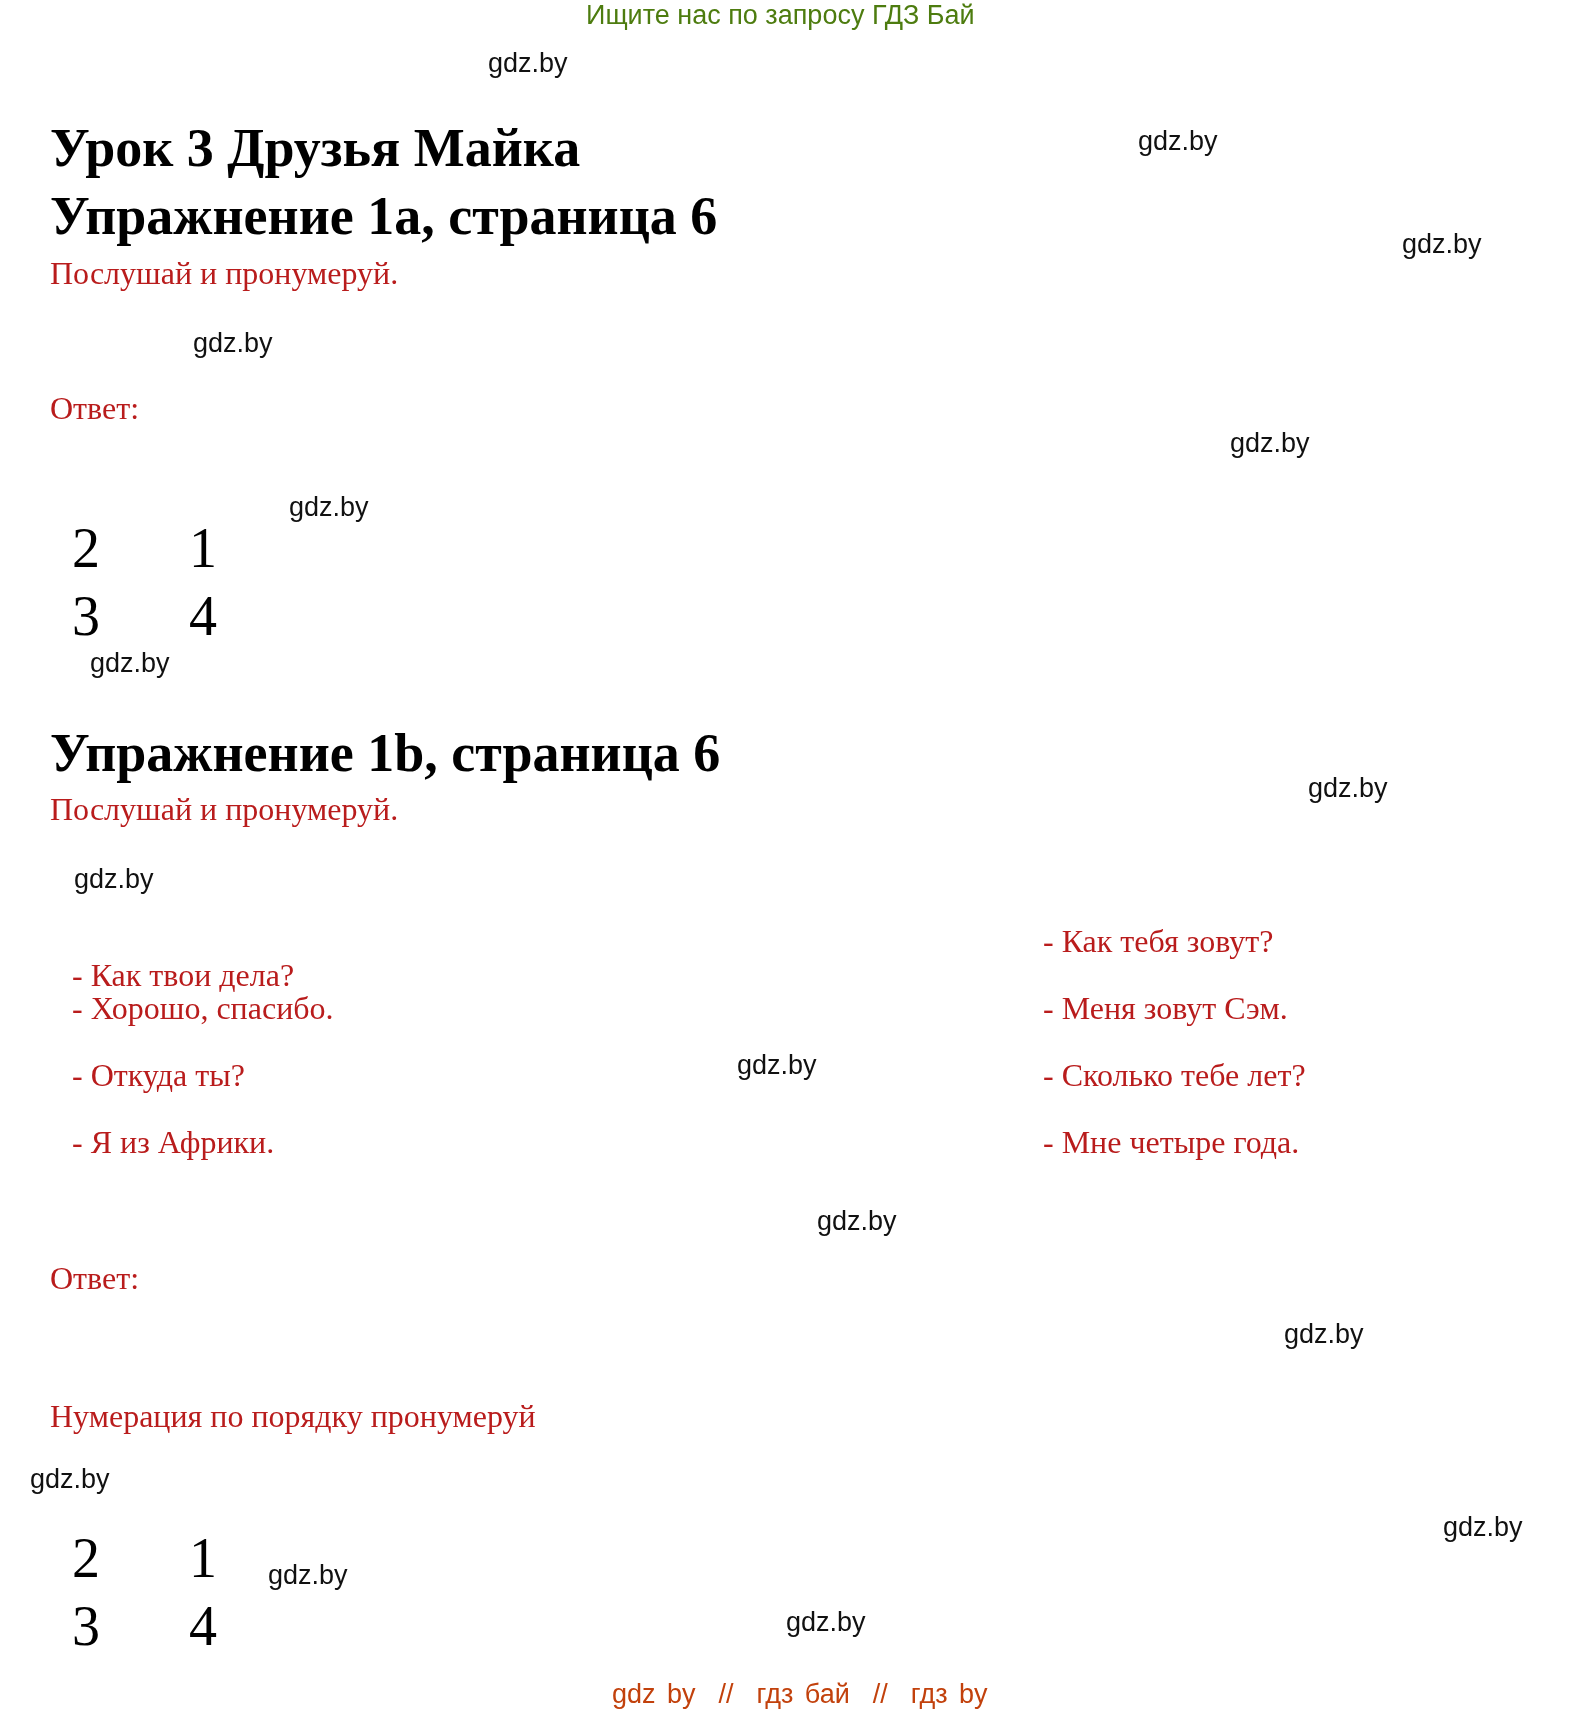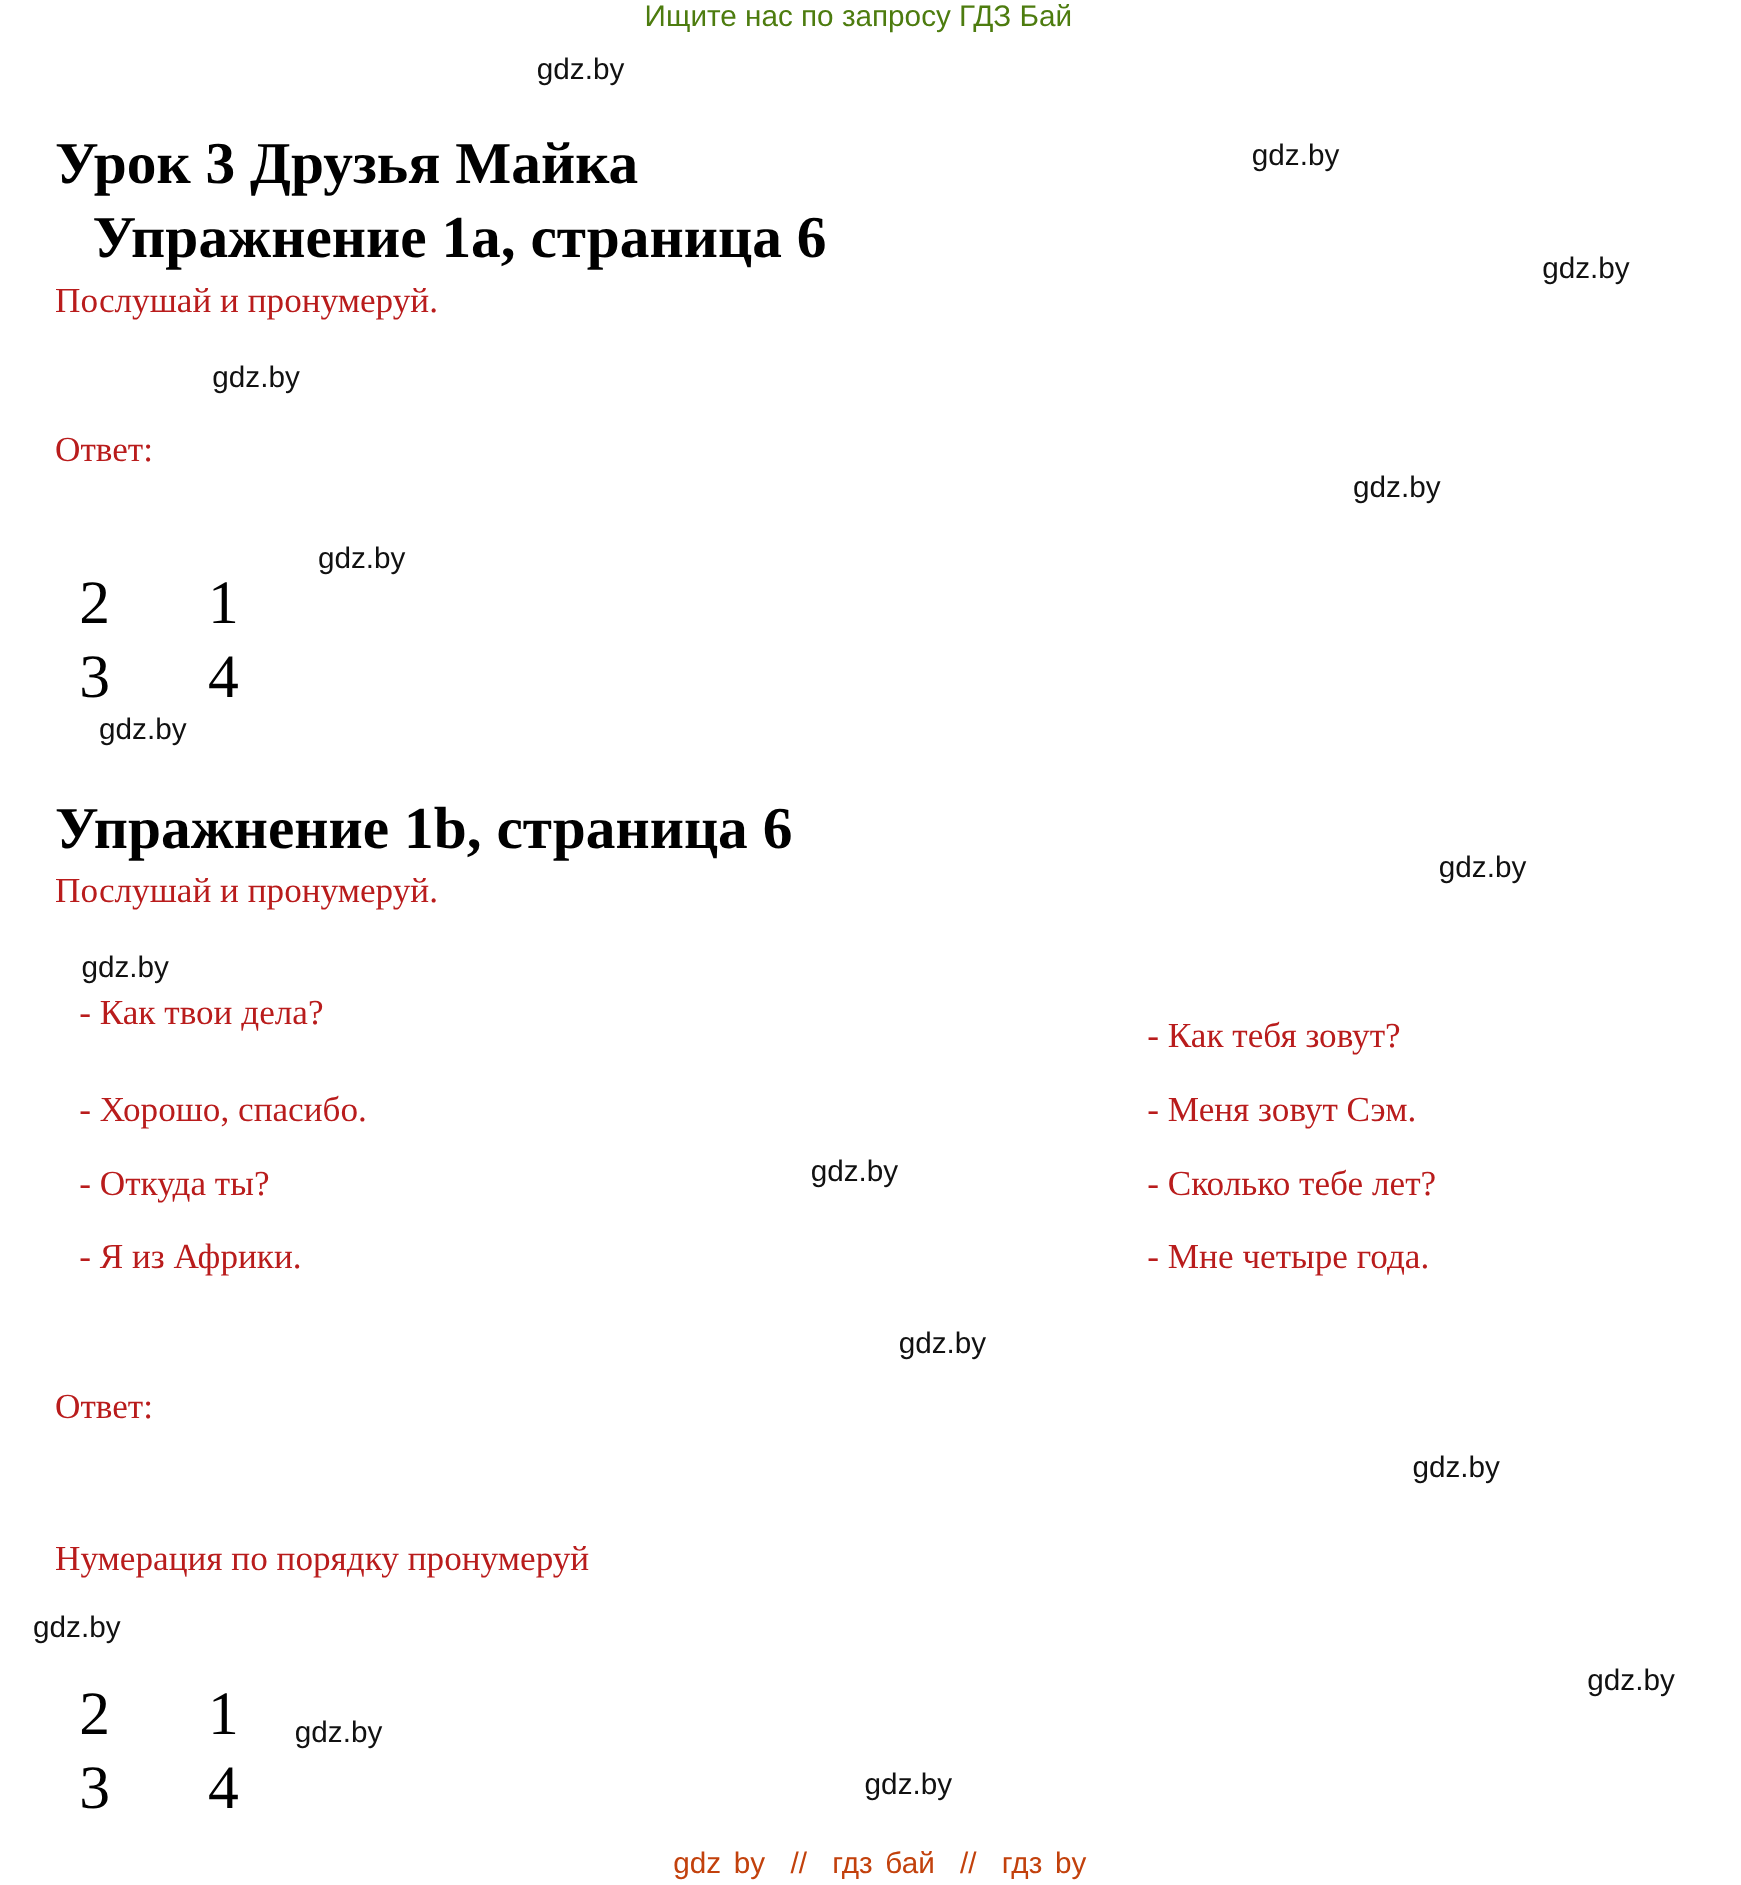--- a/index.html
+++ b/index.html
@@ -30,37 +30,37 @@
 <div class="abs wm" style="left:817px; top:1208px;">gdz.by</div>
 <div class="abs wm" style="left:1284px; top:1321px;">gdz.by</div>
 <div class="abs wm" style="left:30px; top:1466px;">gdz.by</div>
 <div class="abs wm" style="left:1443px; top:1514px;">gdz.by</div>
 <div class="abs wm" style="left:268px; top:1562px;">gdz.by</div>
 <div class="abs wm" style="left:786px; top:1609px;">gdz.by</div>
 
 <div class="abs h-bold" style="left:50px; top:121px;">Урок 3 Друзья Майка</div>
 
 <section>
-  <div class="abs h-bold" style="left:50px; top:189px;margin-left:34px;">Упражнение 1a, страница 6</div>
+  <div class="abs h-bold" style="left:50px; top:189px;">Упражнение 1a, страница 6</div>
   <div class="abs serif" style="left:50px; top:257px;">Послушай и пронумеруй.</div>
   <div class="abs serif" style="left:50px; top:392px;">Ответ:</div>
   <div>
     <div class="abs num" style="left:72px; top:520px;">2</div>
     <div class="abs num" style="left:189px; top:520px;">1</div>
     <div class="abs num" style="left:72px; top:588px;">3</div>
     <div class="abs num" style="left:189px; top:588px;">4</div>
   </div>
 </section>
 
 <section>
   <div class="abs h-bold" style="left:50px; top:726px;">Упражнение 1b, страница 6</div>
   <div class="abs serif" style="left:50px; top:793px;">Послушай и пронумеруй.</div>
 
   <div>
-    <div class="abs serif" style="left:72px; top:904px;">- Как твои дела?</div>
+    <div class="abs serif" style="left:72px; top:959px;">- Как твои дела?</div>
     <div class="abs serif" style="left:72px; top:992px;text-align:center;">- Хорошо, спасибо.</div>
     <div class="abs serif" style="left:72px; top:1059px;">- Откуда ты?</div>
     <div class="abs serif" style="left:72px; top:1126px;">- Я из Африки.</div>
   </div>
   <div>
     <div class="abs serif" style="left:1043px; top:925px;">- Как тебя зовут?</div>
     <div class="abs serif" style="left:1043px; top:992px;">- Меня зовут Сэм.</div>
     <div class="abs serif" style="left:1043px; top:1059px;">- Сколько тебе лет?</div>
     <div class="abs serif" style="left:1043px; top:1126px;">- Мне четыре года.</div>
   </div>

